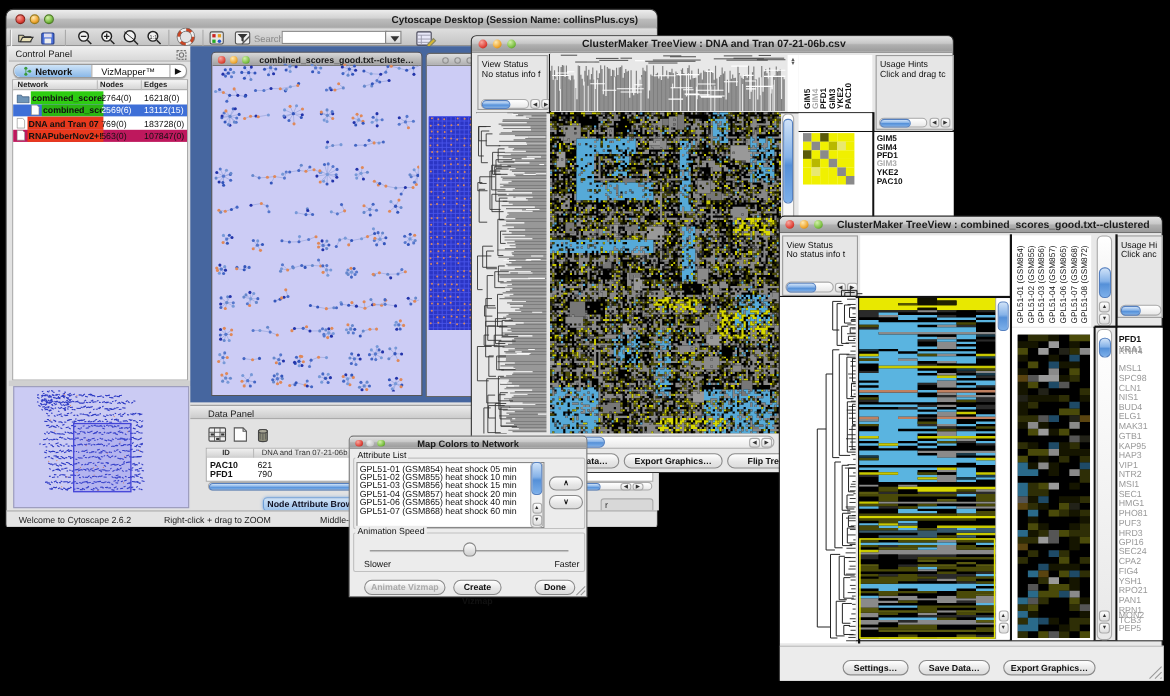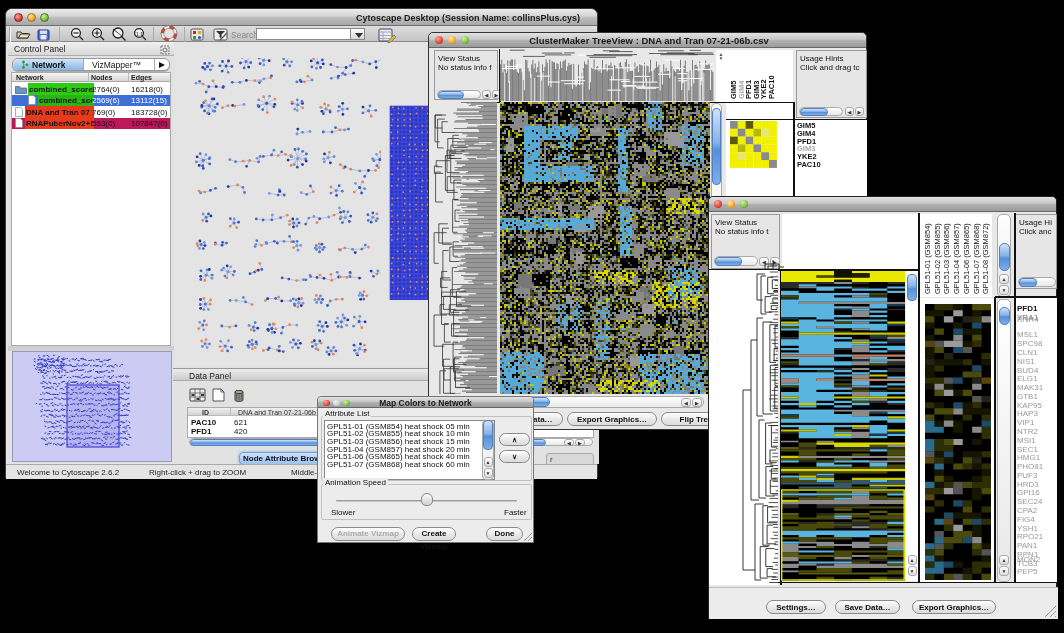--- a/index.html
+++ b/index.html
@@ -156,20 +156,37 @@
           </svg>
           <div style="position:absolute;left:13px;top:0;width:69px;height:11.5px;background:#e8391d"></div>
           <span style="position:absolute;left:14px;top:1.5px;font-size:8px;font-weight:bold;color:#111;white-space:nowrap;max-width:68px;overflow:hidden;display:inline-block">RNAPuberNov2+!</span>
           <span style="position:absolute;left:80px;top:1.5px;font-size:8px;color:#111">563(0)</span>
           <span style="position:absolute;left:119px;top:1.5px;font-size:8px;color:#111">107847(0)</span>
         </div>
       </div>
       <div class="abs" style="left:0;top:304px;width:100%;height:5px;background:#d0d0d0"></div>
       <div class="abs" style="left:4px;top:309px;width:160px;height:111px;background:#cbcbf3;border:1px solid #9a9ab8"></div>
     </div>
+    <div class="abs" style="left:167px;top:33px;width:426px;height:324px;background:#46669f">
+      <div class="abs" style="left:214px;top:6px;width:46px;height:313px;background:#ccccf5;border:1px solid #666;border-radius:4px 4px 0 0">
+        <div style="position:absolute;left:0;top:0;width:100%;height:11px;background:linear-gradient(#e0e0e0,#b0b0b0);border-bottom:1px solid #888;border-radius:4px 4px 0 0">
+          <div style="position:absolute;left:14px;top:2.5px;width:6px;height:6px;border-radius:50%;border:1px solid #909090"></div>
+          <div style="position:absolute;left:25px;top:2.5px;width:6px;height:6px;border-radius:50%;border:1px solid #909090"></div>
+          <div style="position:absolute;left:36px;top:2.5px;width:6px;height:6px;border-radius:50%;border:1px solid #909090"></div>
+        </div>
+      </div>
+      <div class="abs" style="left:19px;top:5px;width:192px;height:313px;background:#ccccf5;border:1px solid #555;border-radius:4px 4px 0 0">
+        <div style="position:absolute;left:0;top:0;width:100%;height:12px;background:linear-gradient(#d8d8d8,#a0a0a0);border-bottom:1px solid #777;border-radius:4px 4px 0 0">
+          <div class="lt" style="left:5px;top:3px;width:7px;height:7px;background:radial-gradient(circle at 35% 30%,#f8a89f,#dd4437 65%,#991d14)"></div>
+          <div class="lt" style="left:16px;top:3px;width:7px;height:7px;background:radial-gradient(circle at 35% 30%,#ffe9b0,#eea62e 65%,#aa6e10)"></div>
+          <div class="lt" style="left:27px;top:3px;width:7px;height:7px;background:radial-gradient(circle at 35% 30%,#d2f0a8,#78bd40 65%,#3a7a16)"></div>
+          <div class="ttl" style="position:absolute;left:36px;top:1.5px;width:154px;font-size:8px;overflow:hidden">combined_scores_good.txt--cluste…</div>
+        </div>
+      </div>
+    </div>
     <div class="abs" style="left:167px;top:357px;width:426px;height:98px;background:#e2e2e2">
       <div class="abs" style="left:0;top:2px;width:100%;height:13px;background:linear-gradient(#ececec,#cccccc);border-bottom:1px solid #aaa;border-top:1px solid #999">
         <span style="position:absolute;left:16px;top:2px;font-size:8.5px;color:#222">Data Panel</span>
       </div>
       <svg width="70" height="22" viewBox="0 0 70 22" style="position:absolute;left:16px;top:19px">
 <g>
           <rect x="1" y="4" width="15" height="12" rx="1" fill="#f0f0f0" stroke="#444"></rect>
           <path d="M1 8h15M1 12h15M6 4v12M11 4v12" stroke="#555" stroke-width="0.8"></path>
           <rect x="2.5" y="9" width="3" height="2" fill="#333"></rect>
           <rect x="7.5" y="13" width="3" height="2" fill="#333"></rect>
@@ -187,21 +204,21 @@
 </svg>
       <div class="abs" style="left:14px;top:41px;width:407px;height:31px;background:#fff;border:1px solid #aaa">
         <div style="position:absolute;left:0;top:0;width:100%;height:8px;background:linear-gradient(#f0f0f0,#d4d4d4);border-bottom:1px solid #bbb">
           <span style="position:absolute;left:14px;top:0.5px;font-size:7px;font-weight:bold;color:#333">ID</span>
           <span style="position:absolute;left:50px;top:0.5px;font-size:7px;color:#333">DNA and Tran 07-21-06b</span>
           <div style="position:absolute;left:42px;top:0;width:1px;height:8px;background:#bbb"></div>
         </div>
         <span style="position:absolute;left:3px;top:10px;font-size:8px;font-weight:bold;color:#111">PAC10</span>
         <span style="position:absolute;left:46px;top:10px;font-size:8px;color:#111">621</span>
         <span style="position:absolute;left:3px;top:19px;font-size:8px;font-weight:bold;color:#111">PFD1</span>
-        <span style="position:absolute;left:46px;top:19px;font-size:8px;color:#111">420</span>
+        <span style="position:absolute;left:46px;top:19px;font-size:8px;color:#111">790</span>
       </div>
       <div class="sctrack" style="left:16px;top:72px;width:404px;height:8px"></div>
       <div class="pill" style="left:17px;top:72.5px;width:356px;height:7px"></div>
       <div class="arrbox" style="left:391px;top:73px;width:10px;height:7px;font-size:5px;line-height:6px">◀</div>
       <div class="arrbox" style="left:402px;top:73px;width:10px;height:7px;font-size:5px;line-height:6px">▶</div>
       <div class="abs" style="left:66px;top:86px;width:85px;height:13px;background:linear-gradient(#cfe2f6,#9cc2ec);border:1.5px solid #6f9fd8;border-radius:4px;box-shadow:0 0 3px #7aa8e0">
         <span style="position:absolute;left:3px;top:1px;font-size:8px;font-weight:bold;color:#112;white-space:nowrap">Node Attribute Brows</span>
       </div>
       <div class="abs" style="left:373px;top:87px;width:48px;height:12px;background:#d8d8d8;border:1px solid #aaa;border-radius:3px 3px 0 0">
         <span style="position:absolute;left:3px;top:1px;font-size:8px;color:#333">r</span>
@@ -1083,20 +1100,21 @@
     <div class="oval" style="left:168px;top:130px;width:37px;height:13.5px;line-height:12.5px">Done</div>
     <svg width="12" height="12" viewBox="0 0 12 12" style="position:absolute;right:0;bottom:0">
       <path d="M11 3L3 11M11 7l-4 4" stroke="#999" stroke-width="1"></path>
     </svg>
   </div>
 <div class="abs" style="left:708px;top:196px;width:349px;height:423px;background:#e8e8e8;border:1px solid #222;border-radius:5px 5px 0 0">
     <div class="abs tbar2" style="left:0;top:0;width:100%;height:15px;border-radius:5px 5px 0 0">
       <div class="lt" style="left:5px;top:3px;width:8px;height:8px;background:radial-gradient(circle at 35% 30%,#f8a89f,#e0443a 60%,#9a1f16)"></div>
       <div class="lt" style="left:18px;top:3px;width:8px;height:8px;background:radial-gradient(circle at 35% 30%,#ffe9b0,#f0a730 60%,#b07010)"></div>
       <div class="lt" style="left:31px;top:3px;width:8px;height:8px;background:radial-gradient(circle at 35% 30%,#d2f0a8,#7cc043 60%,#3f7a18)"></div>
+      <div class="ttl" style="position:absolute;left:44px;top:2px;width:300px;font-size:9.5px">ClusterMaker TreeView : combined_scores_good.txt--clustered</div>
     </div>
     <div class="abs pane" style="left:2px;top:17px;width:69px;height:55px">
       <div class="ptxt" style="position:absolute;left:3px;top:3px">View Status<br>No status info t</div>
       <div class="sctrack" style="left:2px;top:41px;width:44px;height:10px"></div>
       <div class="pill" style="left:3px;top:41.5px;width:27px;height:9px"></div>
       <div class="arrbox" style="left:47px;top:41.5px;width:10px;height:9px;font-size:5px;line-height:8px">◀</div>
       <div class="arrbox" style="left:58px;top:41.5px;width:10px;height:9px;font-size:5px;line-height:8px">▶</div>
     </div>
     <div class="wht" style="left:73px;top:17px;width:136px;height:55px"></div>
     <div class="wht" style="left:211px;top:17px;width:72px;height:83px"></div>

